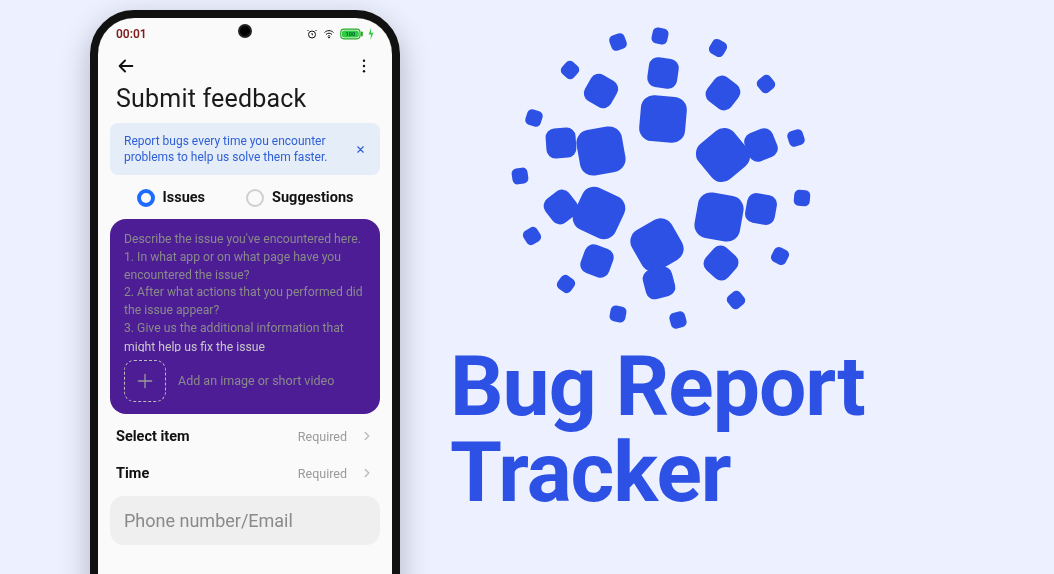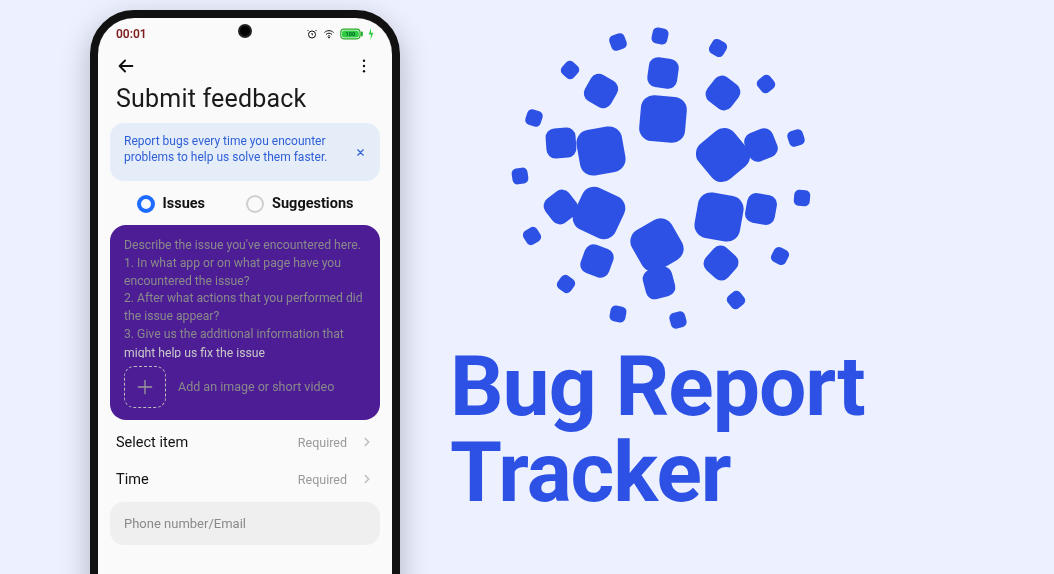--- a/index.html
+++ b/index.html
@@ -72,22 +72,22 @@
   .page-title {
     font-size: 25px;
     font-weight: 400;
     color: #1a1a1a;
     padding: 2px 18px 10px;
     letter-spacing: 0.2px;
   }
   .info-banner {
     margin: 0 12px 10px;
     background: #e5edf9;
-    border-radius: 14px;
-    padding: 10px 36px 16px 14px;
+    border-radius: 8px;
+    padding: 10px 36px 10px 14px;
     position: relative;
     font-size: 12px;
     line-height: 1.35;
     color: #2f5fd6;
   }
   .info-close {
     position: absolute;
     right: 10px;
     top: 50%;
     transform: translateY(-50%);
@@ -147,27 +147,27 @@
     color:#9a9a9a;
   }
   .row {
     display:flex; align-items:center; justify-content:space-between;
     padding: 14px 18px;
     font-size: 14.5px;
     color:#111;
   }
   .row .right { display:flex; align-items:center; gap:13px; font-size: 12.5px; color:#9a9a9a; }
   .row .right svg { color:#bcbcbc; }
-  .row-label { font-weight:400; }
+  .row-label { font-weight:700; }
   .input-card {
     margin: 0 12px;
     background: #efefef;
     border-radius: 14px;
     padding: 14px 14px;
-    font-size: 13px;
+    font-size: 18px;
     color: #8a8a8a;
   }
 
   
   .brand {
     position: absolute;
     left: 450px;
     top: 18px;
     width: 580px;
     display: flex;

